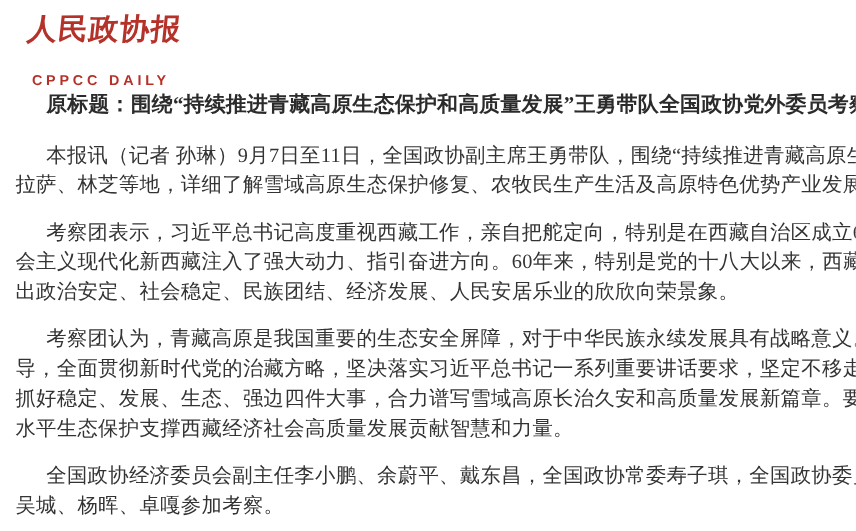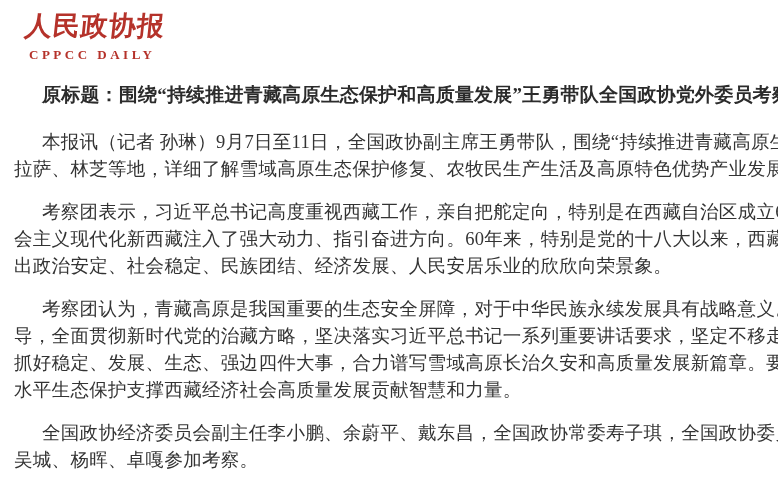--- a/index.html
+++ b/index.html
@@ -16,24 +16,24 @@
     position: absolute; left: 25px; top: 8px;
     cursor: pointer; color: #b5322a;
   }
   .logo-cn {
     font-size: 27px; font-weight: bold;
     letter-spacing: 1px;
     transform: skewX(-6deg);
     font-family: "DejaVu Serif", serif;
   }
   .logo-en {
-    margin-top: 3px; margin-left: 4px;
+    margin-top: 21px; margin-left: 4px;
     font-size: 13px; font-weight: bold;
     letter-spacing: 3.5px;
-    font-family: Liberation Serif, serif;
+    font-family: Liberation Sans, sans-serif;
   }
 
   
   .headline {
     position: absolute; left: 42px; top: 82px;
     width: 900px;
     white-space: nowrap;
     font-size: 19px; font-weight: bold;
     color: #2b2b2b;
     letter-spacing: 0.2px;

